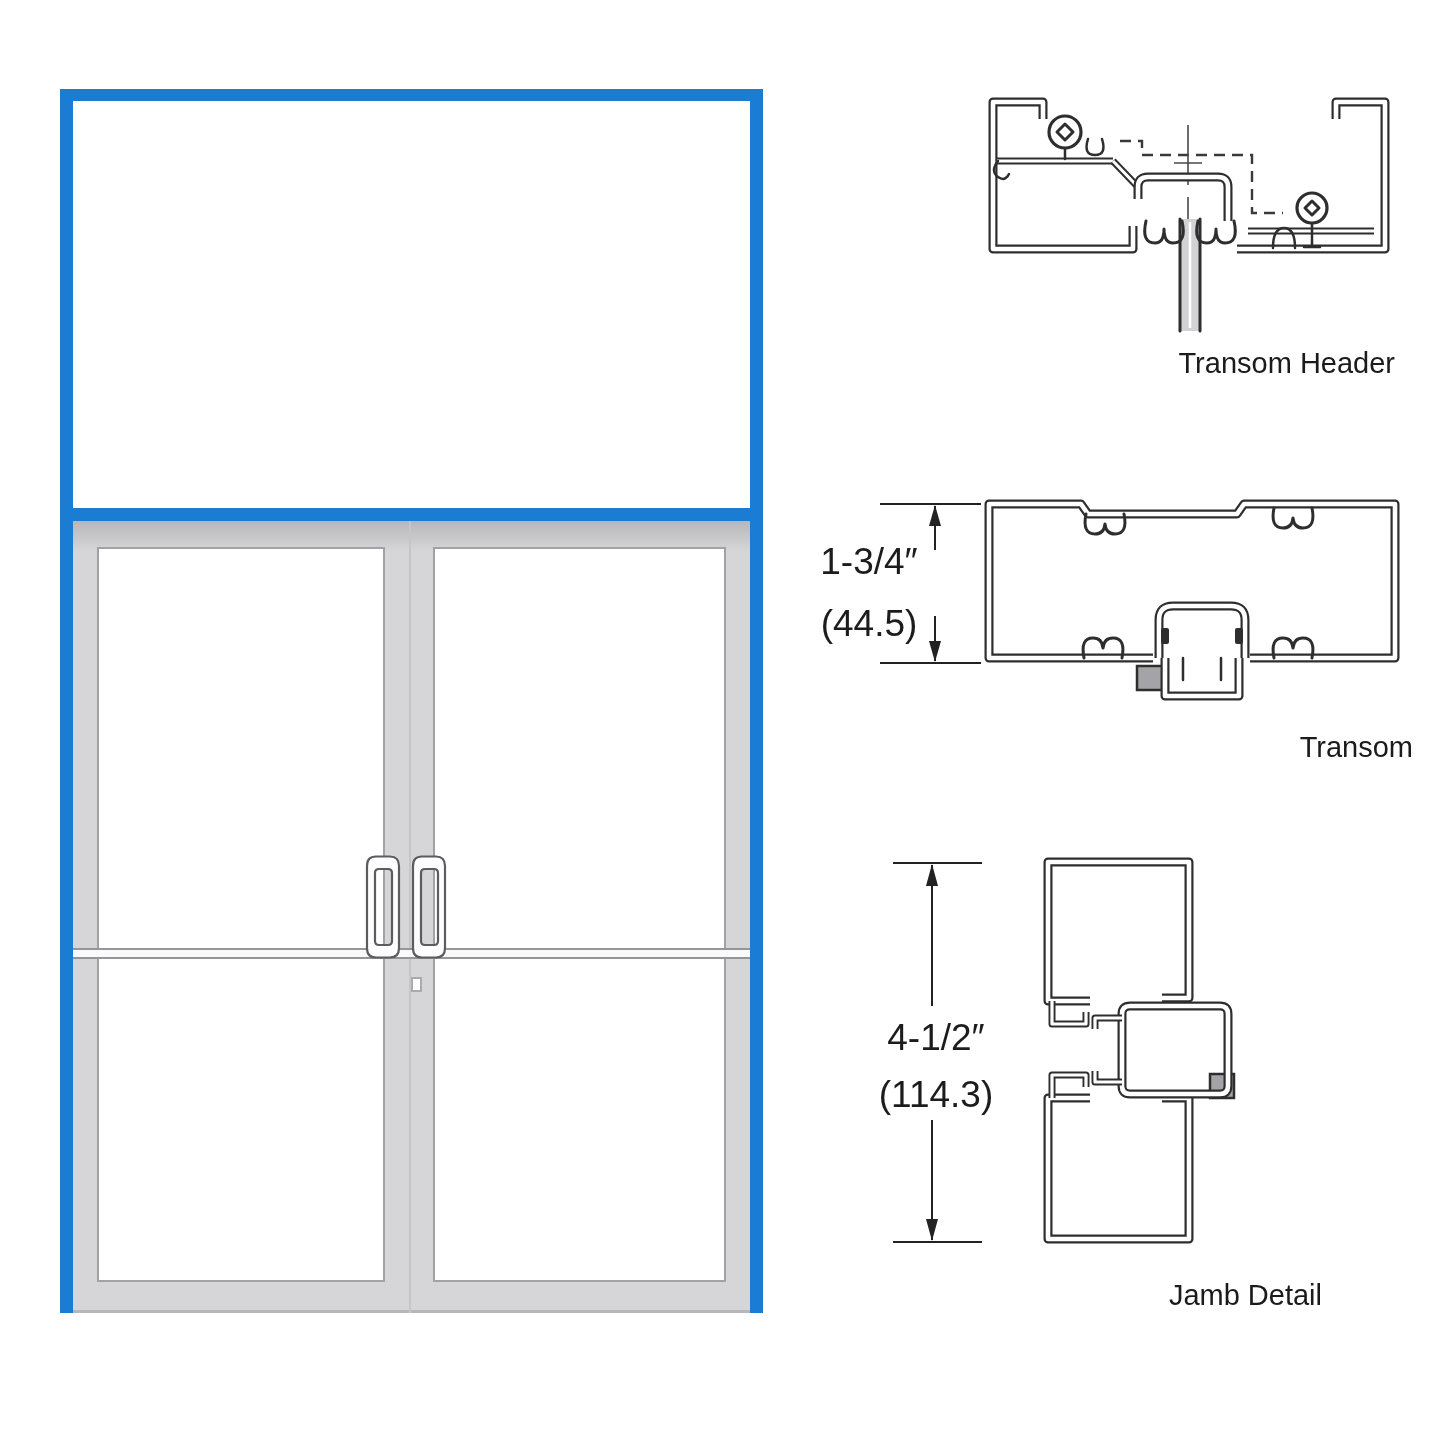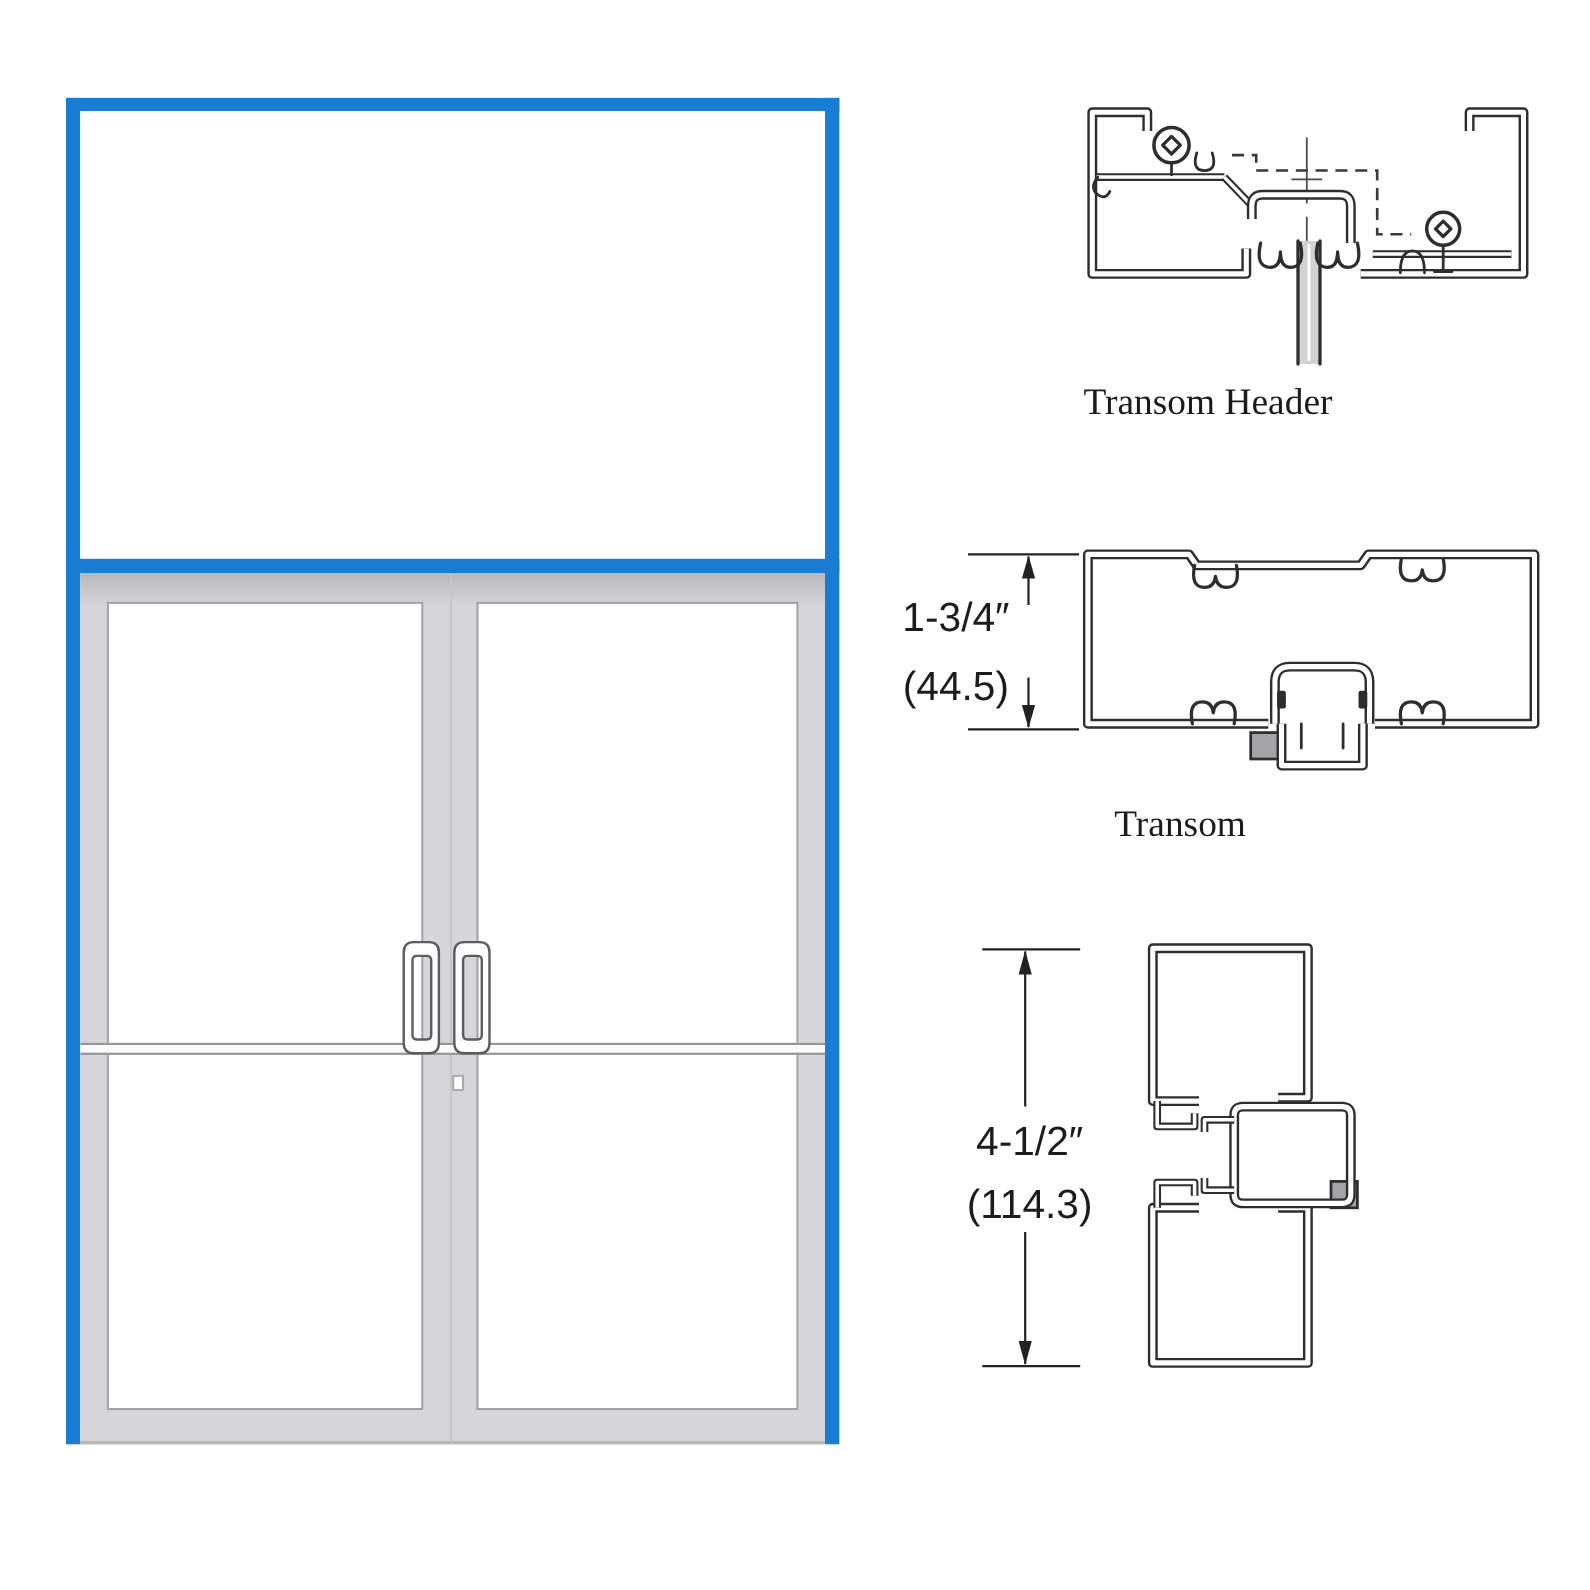--- a/index.html
+++ b/index.html
@@ -49,21 +49,21 @@
   .dash{fill:none;stroke:#3a3a3a;stroke-width:2.4;stroke-dasharray:11 7;}
   .circ{fill:#ffffff;stroke:var(--line_dark);stroke-width:3.2;}
   .diam{fill:#ffffff;stroke:var(--line_dark);stroke-width:3;stroke-linejoin:round;}
   .glaz{fill:#d2d2d5;}
   .gwhite{fill:none;stroke:#ffffff;stroke-width:2.5;}
   .grayfill{fill:var(--hardware_gray);stroke:var(--line_dark);stroke-width:2.5;}
   .dkfill{fill:var(--line_dark);}
   .dim{fill:none;stroke:#222;stroke-width:2;}
   .arrow{fill:#222;stroke:none;}
   .dimtxt{font-size:37px;fill:#1c1c1c;text-anchor:middle;}
-  .fig-label{position:absolute;text-align:left;font-size:34px;color:var(--label_text);font-family:Liberation Serif, serif;}
+  .fig-label{position:absolute;text-align:right;font-size:29px;color:var(--label_text);}
   .handle-ring{fill:#fdfdfd;fill-rule:evenodd;stroke:#5c5c60;stroke-width:2.2;}
 </style>
 </head>
 <body>
 
 <div class="canvas">
 
   <div class="abs door-figure">
     <div class="abs blue frame-top"></div>
     <div class="abs blue frame-left"></div>
@@ -204,14 +204,15 @@
       <use href="#jb-cb" class="t2-i"></use>
 
     <rect x="420" y="226" width="24" height="24" class="grayfill"></rect>
     <use href="#jb-door" class="t-o"></use>
       <use href="#jb-door" class="t-i"></use>
     <use href="#jb-at" class="t2-o"></use>
       <use href="#jb-at" class="t2-i"></use>
     <use href="#jb-ab" class="t2-o"></use>
       <use href="#jb-ab" class="t2-i"></use>
   </svg>
+  <div class="fig-label abs" style="left:922px;top:1279px;width:400px;">Jamb Detail</div>
 
 </div>
 
 </body></html>

